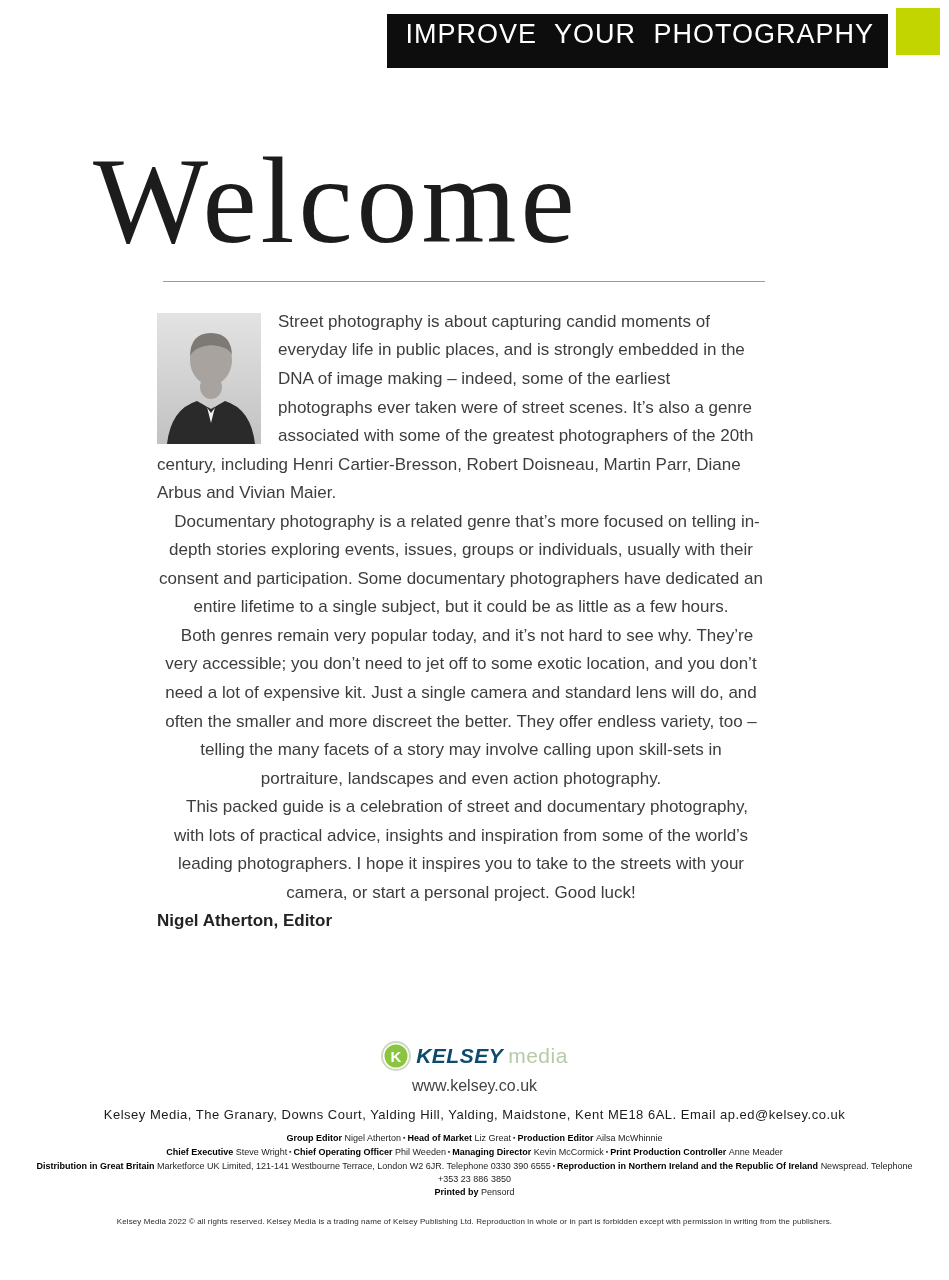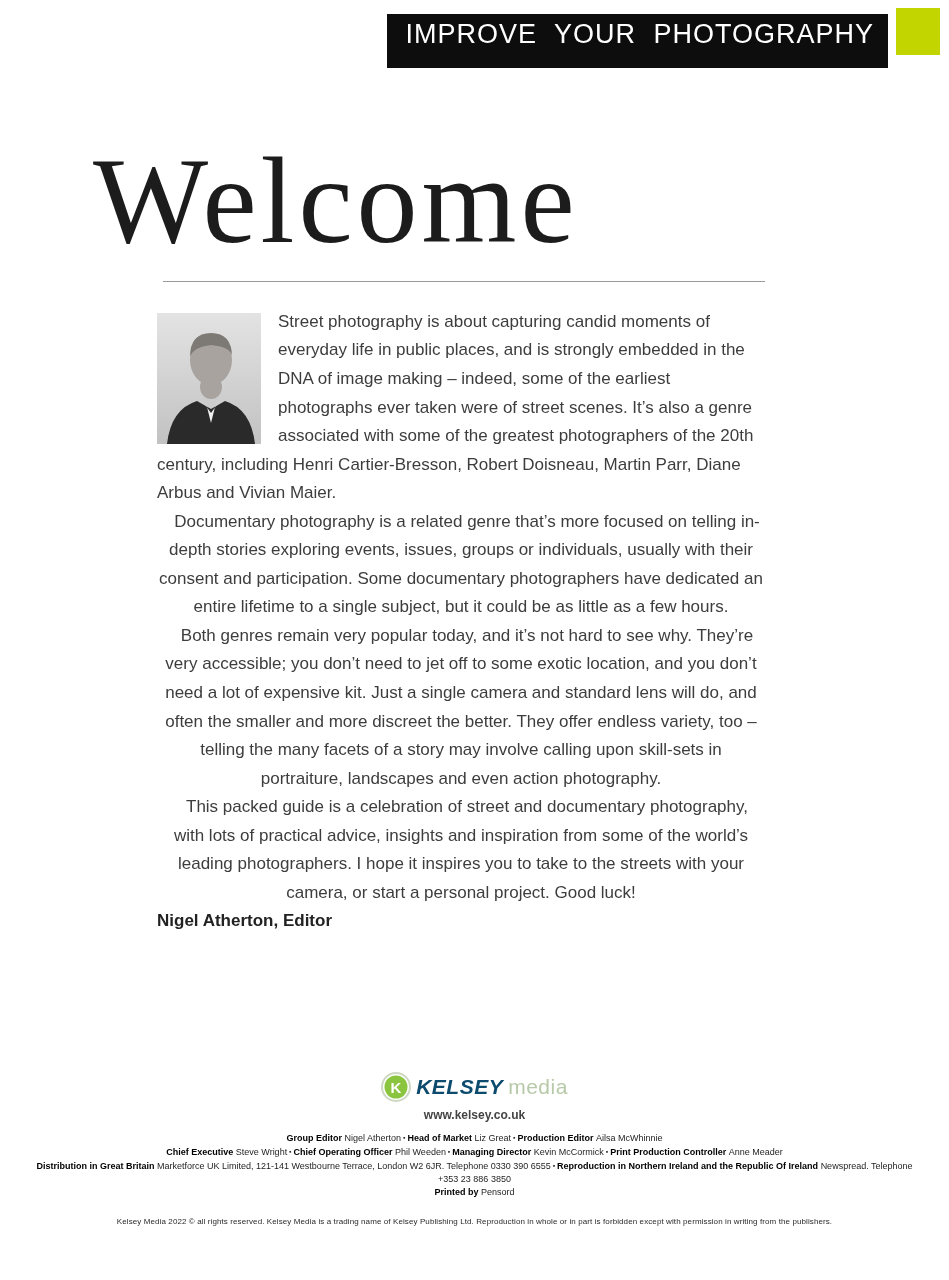--- a/index.html
+++ b/index.html
@@ -77,21 +77,21 @@
   }
   .logo-row {
     display:inline-flex; align-items:center; gap:5px;
   }
   .logo-brand {
     font-size:21px; font-weight:700; color:#0c4a6e; letter-spacing:0.5px;font-style:italic;
   }
   .logo-suffix {
     font-size:21px; font-weight:400; color:#b7c9a8; letter-spacing:0.5px;
   }
-  .website { font-size:12px; color:#444; margin-top:2px;font-weight:bold; }
+  .website { font-size:16px; color:#444; margin-top:2px; }
   .address {
     margin-top:12px;
     font-size:13px; letter-spacing:0.5px; color:#1b1b1b;
   }
   .credits { margin-top:9px; padding:0 28px; }
   .credit-line {
     font-size:9px; line-height:13px; color:#1e1e1e;
   }
   .credit-line .b { font-weight:700; color:#000; }
   .credit-line .sep { font-size:7px; vertical-align:1px; color:#333; }
@@ -144,20 +144,21 @@
     <div class="logo-row">
       <svg width="30" height="30" viewBox="0 0 30 30" aria-hidden="true">
         <circle cx="15" cy="15" r="14" fill="none" stroke="#cdd9c3" stroke-width="2"></circle>
         <circle cx="15" cy="15" r="11.5" fill="#8bc53f"></circle>
         <text x="15" y="20.5" text-anchor="middle" font-family="Liberation Sans, sans-serif" font-size="15" font-weight="bold" fill="#ffffff">K</text>
       </svg>
       <span class="logo-brand">KELSEY</span>
         <span class="logo-suffix">media</span>
     </div>
     <div class="website">www.kelsey.co.uk</div>
+    <div class="address">Kelsey Media, The Granary, Downs Court, Yalding Hill, Yalding, Maidstone, Kent ME18 6AL. Email ap.ed@kelsey.co.uk</div>
     <div class="credits">
 
     <div class="credit-line"><span class="b">Group Editor </span><span>Nigel Atherton</span><span class="sep"> ▪ </span><span class="b">Head of Market </span><span>Liz Great</span><span class="sep"> ▪ </span><span class="b">Production Editor </span><span>Ailsa McWhinnie</span></div>
         <div class="credit-line"><span class="b">Chief Executive </span><span>Steve Wright</span><span class="sep"> ▪ </span><span class="b">Chief Operating Officer </span><span>Phil Weeden</span><span class="sep"> ▪ </span><span class="b">Managing Director </span><span>Kevin McCormick</span><span class="sep"> ▪ </span><span class="b">Print Production Controller </span><span>Anne Meader</span></div>
         <div class="credit-line"><span class="b">Distribution in Great Britain </span><span>Marketforce UK Limited, 121-141 Westbourne Terrace, London W2 6JR. Telephone 0330 390 6555</span><span class="sep"> ▪ </span><span class="b">Reproduction in Northern Ireland and the Republic Of Ireland </span><span>Newspread. Telephone +353 23 886 3850</span></div>
         <div class="credit-line"><span class="b">Printed by </span><span>Pensord</span></div>
       </div>
     <div class="copyright">Kelsey Media 2022 © all rights reserved. Kelsey Media is a trading name of Kelsey Publishing Ltd. Reproduction in whole or in part is forbidden except with permission in writing from the publishers.</div>
   </div>
 

